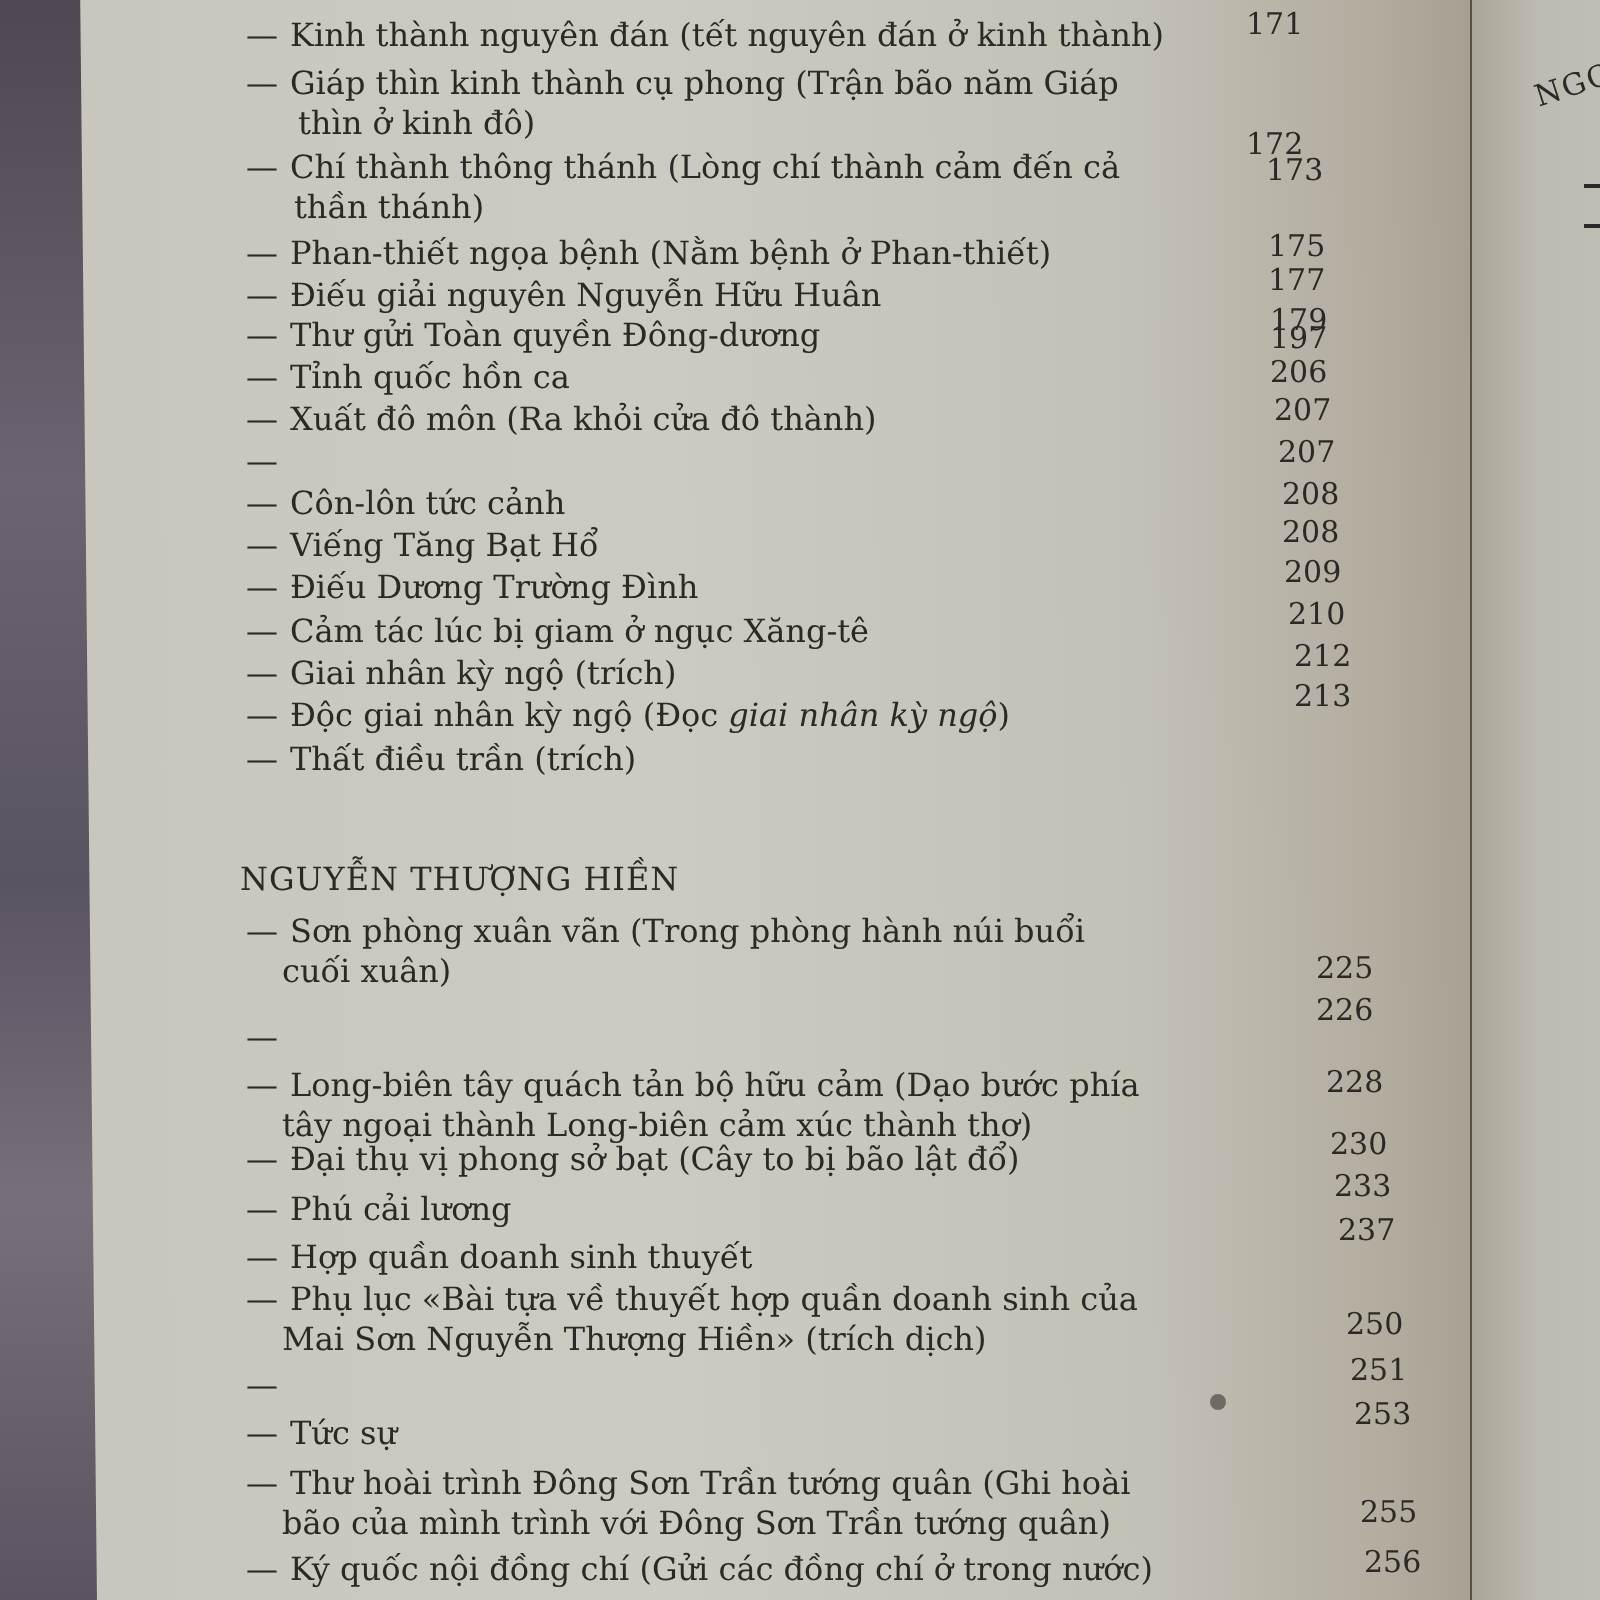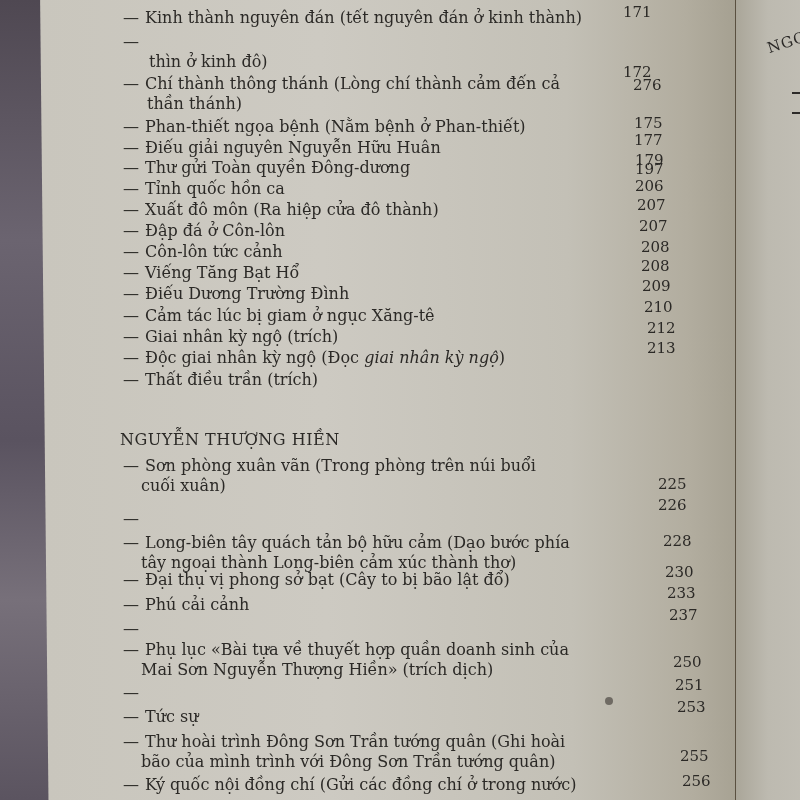--- a/index.html
+++ b/index.html
@@ -68,30 +68,30 @@
 <div class="content">
 
   <div class="entry" style="top:8px;">
     <span class="dash">—</span>
     <span>Kinh thành nguyên đán (tết nguyên đán ở kinh thành)</span>
     <span class="pg" style="left:478px;top:-6px">171</span>
   </div>
 
   <div class="entry" style="top:32px;">
     <span class="dash">—</span>
-    <br>
+    <span>Giáp thìn kinh thành cụ phong (Trận bão năm Giáp</span><br>
     <span style="margin-left:4px">thìn ở kinh đô)</span>
     <span class="pg" style="left:478px;top:30px">172</span>
   </div>
 
   <div class="entry" style="top:74px;">
     <span class="dash">—</span>
     <span>Chí thành thông thánh (Lòng chí thành cảm đến cả</span><br>
     <span style="margin-left:2px">thần thánh)</span>
-    <span class="pg" style="left:488px;top:1px">276</span>
+    <span class="pg" style="left:488px;top:1px">173</span>
   </div>
 
   <div class="entry" style="top:117px;">
     <span class="dash">—</span>
     <span>Phan-thiết ngọa bệnh (Nằm bệnh ở Phan-thiết)</span>
     <span class="pg" style="left:489px;top:-4px">175</span>
   </div>
 
   <div class="entry" style="top:138px;">
     <span class="dash">—</span>
@@ -106,27 +106,26 @@
   </div>
 
   <div class="entry" style="top:179px;">
     <span class="dash">—</span>
     <span>Tỉnh quốc hồn ca</span>
     <span class="pg" style="left:490px;top:-20px">197</span>
   </div>
 
   <div class="entry" style="top:200px;">
     <span class="dash">—</span>
-    <span>Xuất đô môn (Ra hiệp cửa đô thành)</span>
+    <span>Xuất đô môn (Ra khỏi cửa đô thành)</span>
     <span class="pg" style="left:490px;top:-24px">206</span>
   </div>
 
   <div class="entry" style="top:221px;">
     <span class="dash">—</span>
-    <span>Đập đá ở Côn-lôn</span>
     <span class="pg" style="left:492px;top:-26px">207</span>
   </div>
 
   <div class="entry" style="top:242px;">
     <span class="dash">—</span>
     <span>Côn-lôn tức cảnh</span>
     <span class="pg" style="left:494px;top:-26px">207</span>
   </div>
 
   <div class="entry" style="top:263px;">
@@ -162,21 +161,21 @@
   <div class="entry" style="top:370px;">
     <span class="dash">—</span>
     <span>Thất điều trần (trích)</span>
     <span class="pg" style="left:502px;top:-32px">213</span>
   </div>
 
   <div class="section-heading">NGUYỄN THƯỢNG HIỀN</div>
 
   <div class="entry" style="top:456px;">
     <span class="dash">—</span>
-    <span>Sơn phòng xuân vãn (Trong phòng trên núi buổi</span><br>
+    <span>Sơn phòng xuân vãn (Trong phòng hành núi buổi</span><br>
     <span style="margin-left:-4px">cuối xuân)</span>
     <span class="pg" style="left:513px;top:18px">225</span>
   </div>
 
   <div class="entry" style="top:509px;">
     <span class="dash">—</span>
     <span class="pg" style="left:513px;top:-14px">226</span>
   </div>
 
   <div class="entry" style="top:533px;">
@@ -187,26 +186,27 @@
   </div>
 
   <div class="entry" style="top:570px;">
     <span class="dash">—</span>
     <span>Đại thụ vị phong sở bạt (Cây to bị bão lật đổ)</span>
     <span class="pg" style="left:520px;top:-8px">230</span>
   </div>
 
   <div class="entry" style="top:595px;">
     <span class="dash">—</span>
-    <span>Phú cải cảnh</span>
+    <span>Phú cải lương</span>
     <span class="pg" style="left:522px;top:-12px">233</span>
   </div>
 
   <div class="entry" style="top:619px;">
     <span class="dash">—</span>
+    <span>Hợp quần doanh sinh thuyết</span>
     <span class="pg" style="left:524px;top:-14px">237</span>
   </div>
 
   <div class="entry" style="top:640px;">
     <span class="dash">—</span>
     <span>Phụ lục «Bài tựa về thuyết hợp quần doanh sinh của</span><br>
     <span style="margin-left:-4px">Mai Sơn Nguyễn Thượng Hiền» (trích dịch)</span>
     <span class="pg" style="left:528px;top:12px">250</span>
   </div>
 

